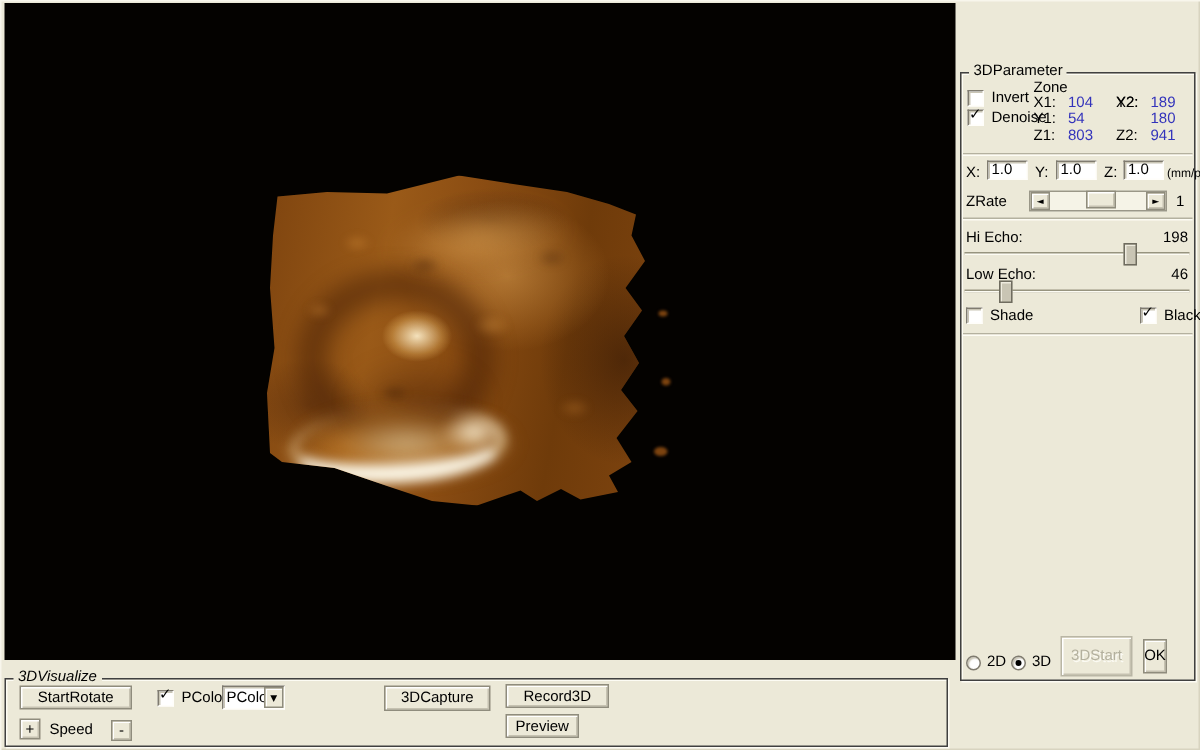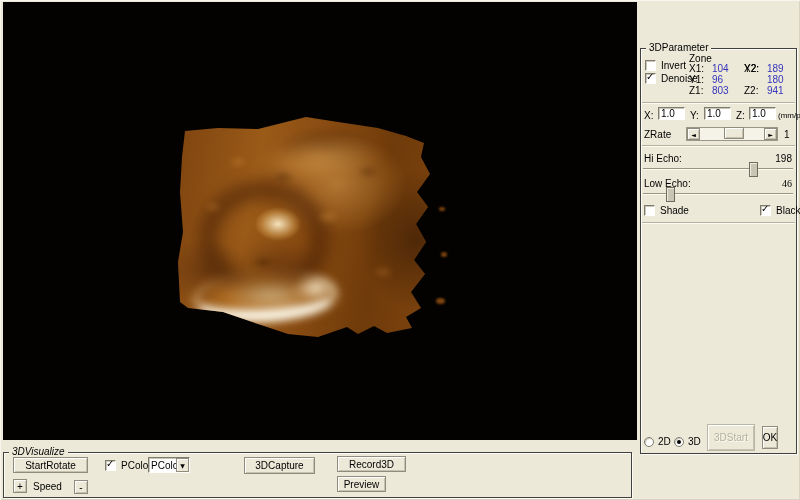--- a/index.html
+++ b/index.html
@@ -214,21 +214,21 @@
       <span>Denoise</span>
     </div>
 
     <span class="label" style="left:48px; top:4px;">Zone</span>
     <span class="label" style="left:48px; top:14px;">X1:</span>
     <span class="label value-blue" style="left:71px; top:14px;">104</span>
     <span class="label" style="left:103px; top:14px;">X2:</span>
     <span class="label value-blue" style="left:126px; top:14px;">189</span>
 
     <span class="label" style="left:48px; top:25px;">Y1:</span>
-    <span class="label value-blue" style="left:71px; top:25px;">96</span>
+    <span class="label value-blue" style="left:71px; top:25px;">54</span>
     <span class="label" style="left:103px; top:14px;">Y2:</span>
     <span class="label value-blue" style="left:126px; top:25px;">180</span>
 
     <span class="label" style="left:48px; top:36px;">Z1:</span>
     <span class="label value-blue" style="left:71px; top:36px;">803</span>
     <span class="label" style="left:103px; top:36px;">Z2:</span>
     <span class="label value-blue" style="left:126px; top:36px;">941</span>
 
     <div class="separator" style="left:1px; top:53px; width:153px;"></div>
 
@@ -253,21 +253,21 @@
     <div class="separator" style="left:1px; top:96px; width:153px;"></div>
 
     <span class="label" style="left:3px; top:104px;">Hi Echo:</span>
     <span class="label" style="right:4px; top:104px;">198</span>
     <div class="slider" style="left:2px; top:113px; width:150px;">
       <div class="track"></div>
       <div class="thumb" style="left:calc(73% - 4px);"></div>
     </div>
 
     <span class="label" style="left:3px; top:129px;text-align:right;">Low Echo:</span>
-    <span class="label" style="right:4px; top:129px;font-family:Liberation Serif, serif;">46</span>
+    <span class="label" style="right:4px; top:129px;">46</span>
     <div class="slider" style="left:2px; top:138px; width:150px;">
       <div class="track"></div>
       <div class="thumb" style="left:calc(18% - 4px);"></div>
     </div>
 
     <div class="cb" style="left:3px; top:156px;">
       <span class="box"></span>
       <span>Shade</span>
     </div>
     <div class="cb checked" style="left:100px; top:156px;padding-left:19px;">
@@ -304,18 +304,18 @@
     <div class="cb checked" style="left:105px; top:20px;">
       <span class="box"></span>
       <span>PColor</span>
     </div>
 
     <div class="dropdown" style="left:148px; top:17px; width:42px; height:16px;">
       <span class="dd-text">PColor</span>
       <span class="dd-btn">▼</span>
     </div>
 
-    <button class="btn" style="left:244px; top:17px; width:71px; height:17px;">3DCapture</button>
+    <button class="btn" style="left:256px; top:17px; width:71px; height:17px;">3DCapture</button>
     <button class="btn" style="left:337px; top:16px; width:69px; height:16px;">Record3D</button>
     <button class="btn" style="left:337px; top:36px; width:49px; height:16px;">Preview</button>
   </div>
 
 </div>
 
 </body></html>

